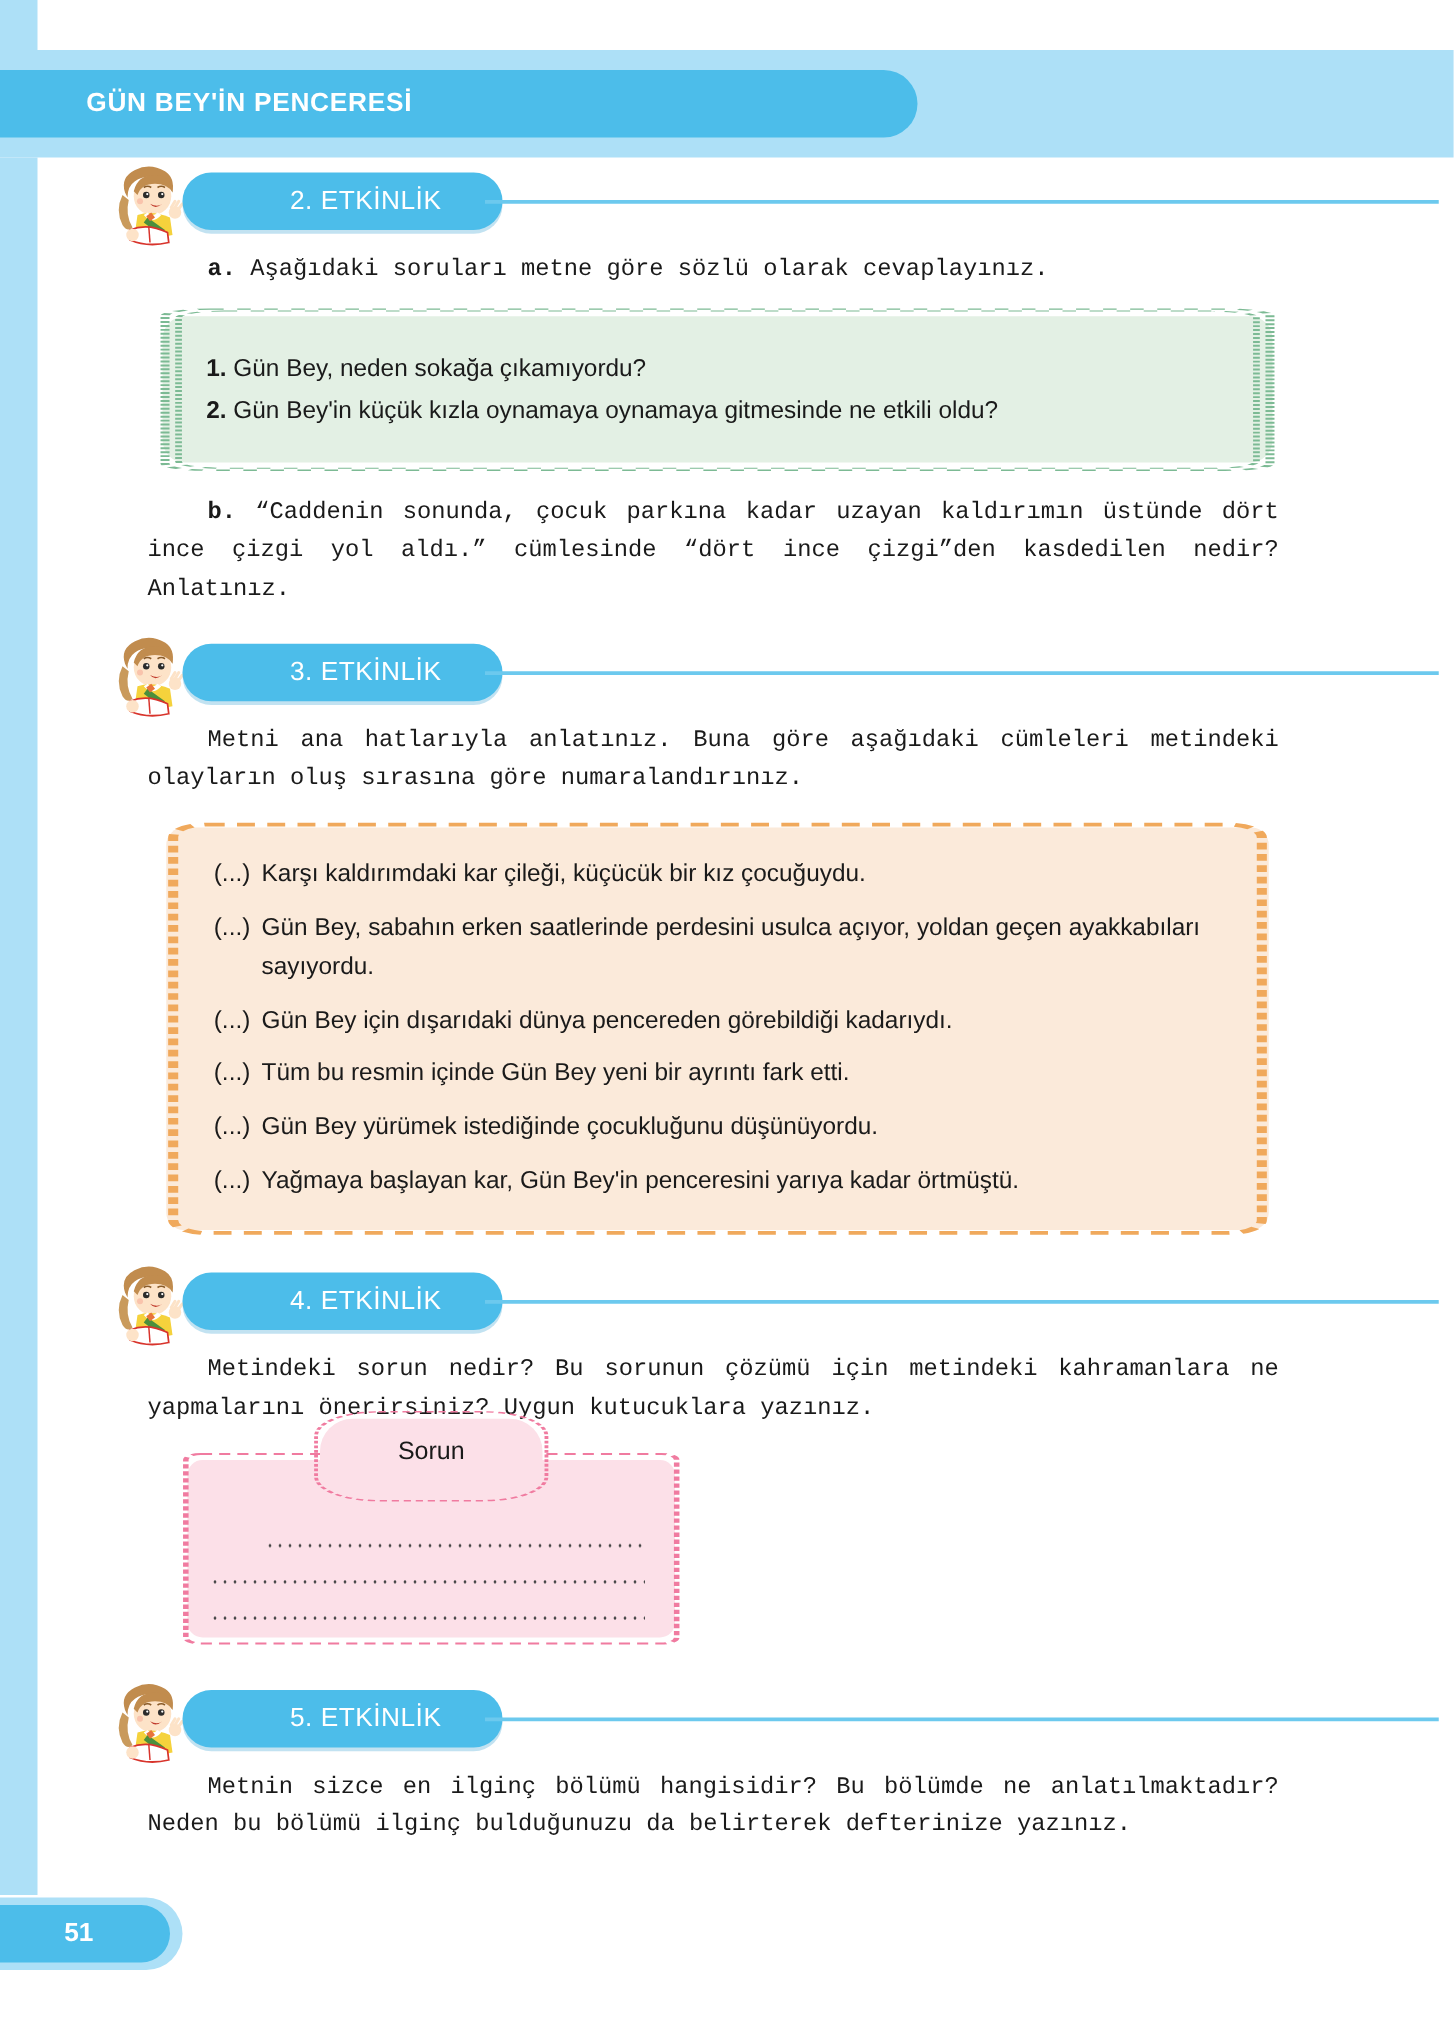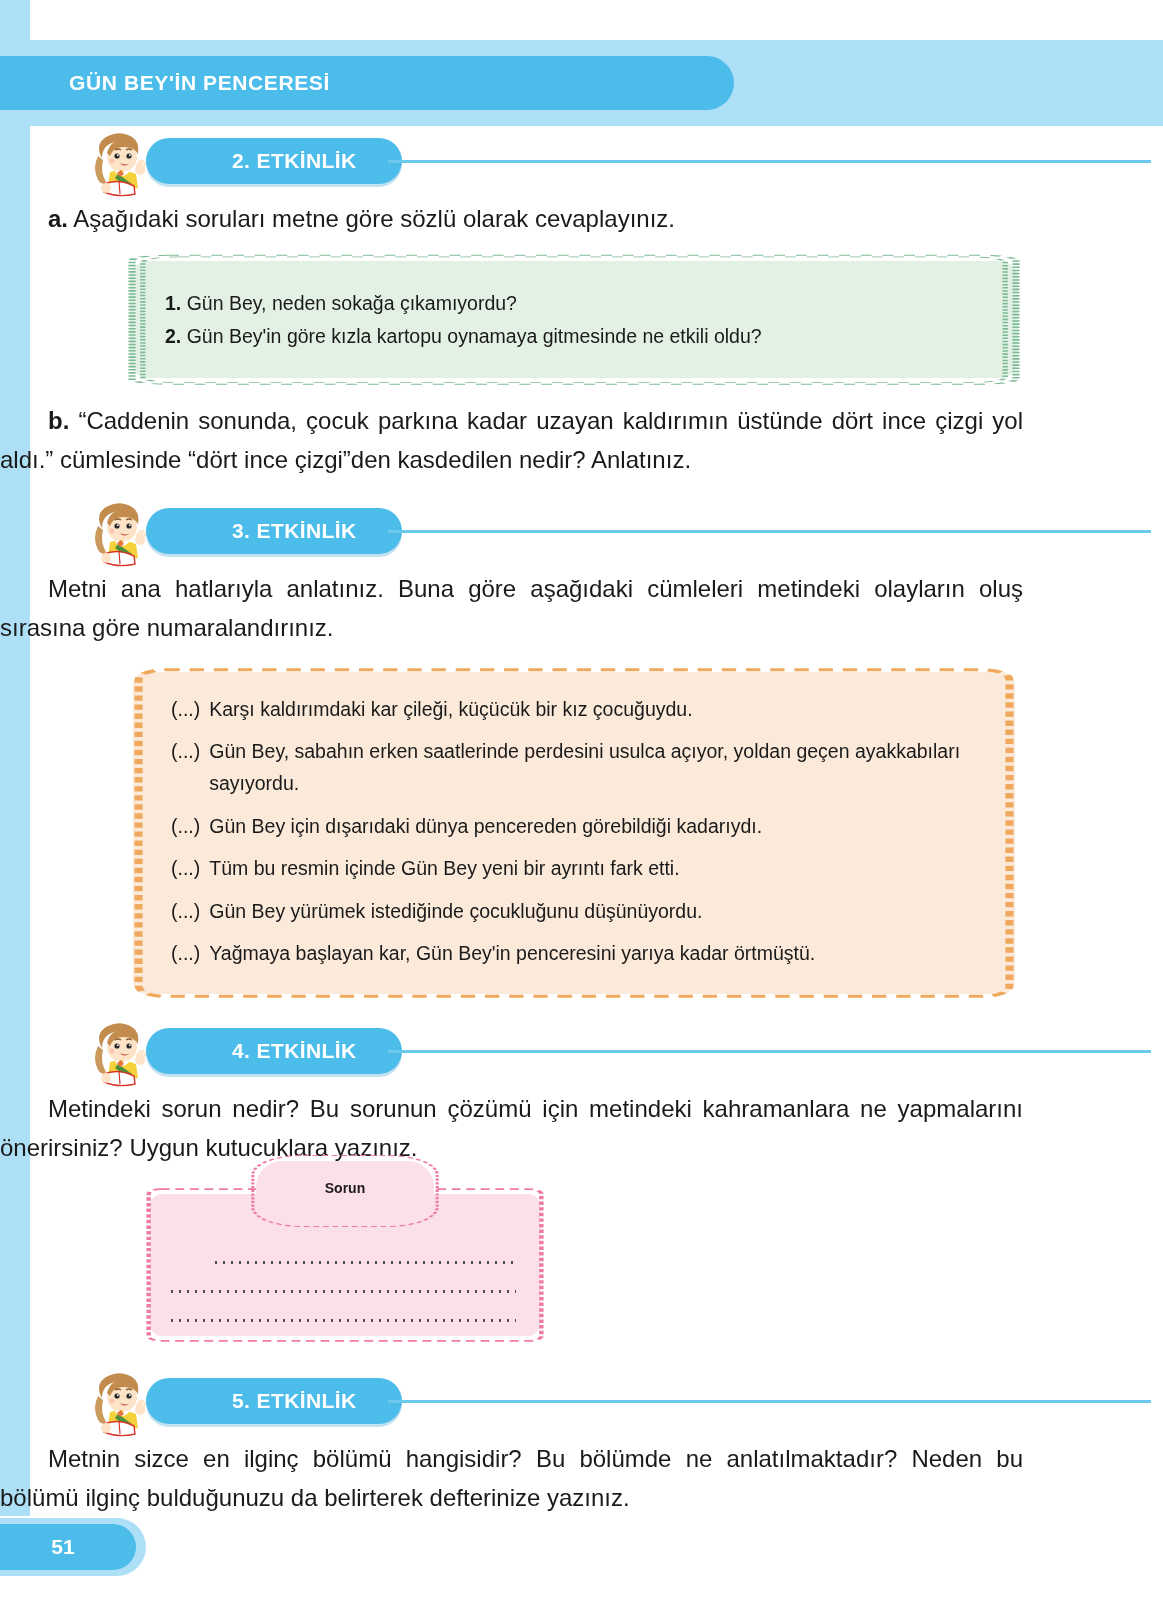--- a/index.html
+++ b/index.html
@@ -79,42 +79,44 @@
     min-width: 256px;
     background: #4cbdea;
     border-radius: 23px;
     display: flex;
     align-items: center;
     box-shadow: 0 3px 0 rgba(120,190,225,0.45);
   }
   .act-tab-label {
     color: #ffffff;
     font-size: 21px;
-    font-weight: bold;
+    font-weight: normal;
     letter-spacing: 0.4px;
     padding-left: 86px;
     padding-right: 30px;
     white-space: nowrap;
   }
   .act-rule {
     position: absolute;
     left: 300px; top: 34px;
     right: -128px;
     height: 3px;
     background: #6cc9ee;
   }
 
   
   .para {
-    font-size: 24px;
+    font-size: 19px;
     line-height: 1.62;
     color: #1a1a1a;
     text-align: justify;
+    margin-left: 118px;
     margin-right: 140px;
     text-indent: 48px;
+    font-family: Liberation Mono, monospace;
   }
   .para b { font-weight: bold; }
 
   
   .green-box {
     position: relative;
     margin: 22px 0 0 130px;
     margin-right: 145px;
     background: #e3f0e4;
     padding: 26px 34px 26px 35px;
@@ -181,22 +183,22 @@
     height: 60px;
     border-radius: 26px;
     display: flex;
     align-items: center;
     justify-content: center;
     z-index: 3;
   }
   .box-tab.pink { background: #fce0e8; }
   .box-tab.green { background: #e6efd9; }
   .box-tab-label {
-    font-size: 14px;
-    font-weight: bold;
+    font-size: 20px;
+    font-weight: normal;
     color: #1a1a1a;
     position: relative;
     top: -3px;
   }
 
   .dots-area {
     position: absolute;
     left: 18px; right: 18px;
     bottom: 14px;
     z-index: 2;
@@ -282,21 +284,21 @@
   </div>
 
   <p class="para"><b>a.</b><span> Aşağıdaki soruları metne göre sözlü olarak cevaplayınız.</span></p>
 
   <div class="green-box">
     <svg class="zig-edge" preserveAspectRatio="none" viewBox="0 0 100 100">
       <rect x="1" y="1" width="98" height="98" rx="4" fill="none" stroke="#7cba94" stroke-width="0.8" stroke-dasharray="1.2 1.2"></rect>
       <rect x="2.2" y="2.2" width="95.6" height="95.6" rx="4" fill="none" stroke="#7cba94" stroke-width="0.6" stroke-dasharray="1.2 1.2"></rect>
     </svg>
     <div class="q-line"><b>1.</b><span> Gün Bey, neden sokağa çıkamıyordu?</span></div>
-    <div class="q-line"><b>2.</b><span> Gün Bey'in göre kızla kartopu oynamaya gitmesinde ne etkili oldu?</span></div>
+    <div class="q-line"><b>2.</b><span> Gün Bey'in küçük kızla oynamaya oynamaya gitmesinde ne etkili oldu?</span></div>
   </div>
 
   <p class="para" style="margin-top:24px;"><b>b.</b><span> “Caddenin sonunda, çocuk parkına kadar uzayan kaldırımın üstünde dört ince çizgi yol aldı.” cümlesinde “dört ince çizgi”den kasdedilen nedir? Anlatınız.</span></p>
 
   <div class="activity" style="margin-top:16px;text-align:right;">
     <svg class="mascot" viewBox="0 0 66 70">
       <ellipse cx="35" cy="36" rx="28" ry="30" fill="#ffffff"></ellipse>
       <path d="M12 26 Q8 14 20 8 Q32 2 44 9 Q52 14 50 26 Q48 18 40 15 Q28 11 20 17 Q14 21 14 30 Z" fill="#c18c4e"></path>
       <path d="M10 28 Q4 40 10 52 Q14 58 18 54 Q12 44 15 32 Z" fill="#c99a5c"></path>
       <circle cx="34" cy="29" r="15" fill="#fde3c8"></circle>

